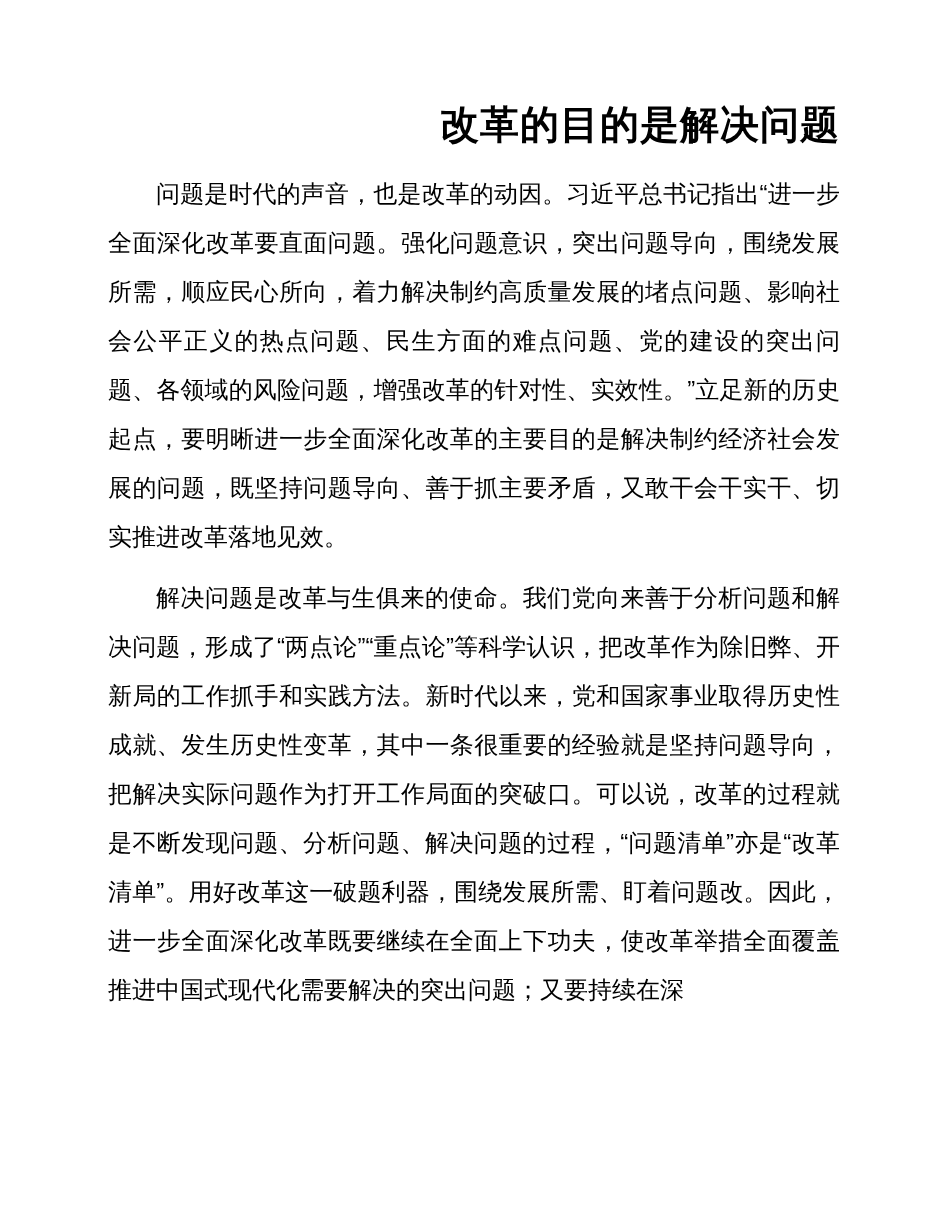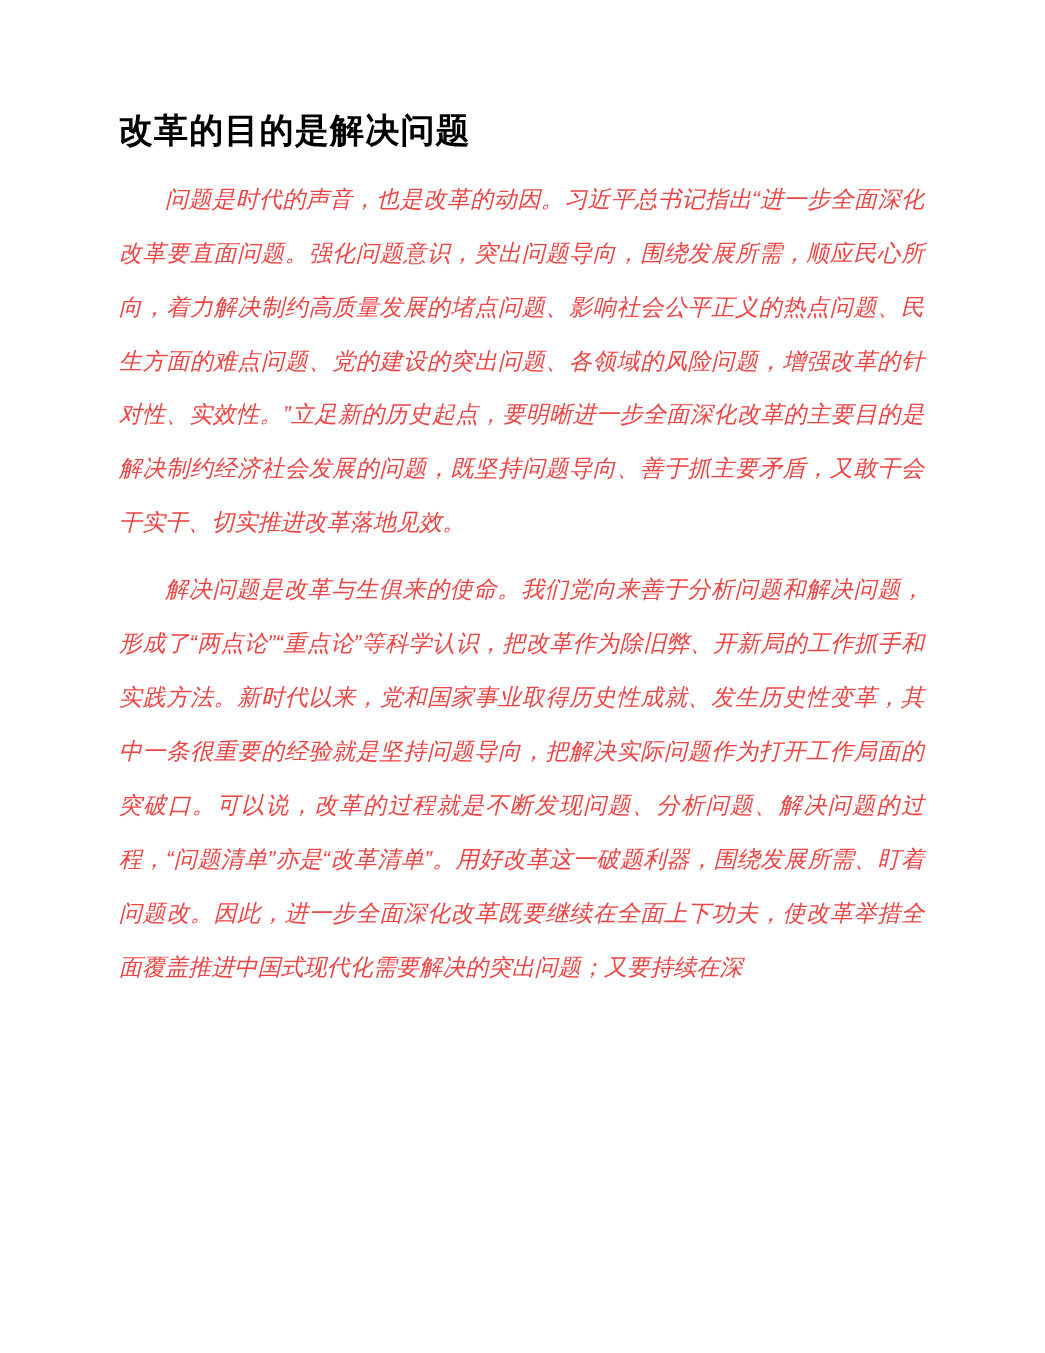--- a/index.html
+++ b/index.html
@@ -16,39 +16,38 @@
   }
   .page {
     width: 950px;
     height: 1230px;
     box-sizing: border-box;
     padding: 96px 110px 0 108px;
     position: relative;
     background: #ffffff;
   }
   .doc-title {
-    text-align: left;
-    font-size: 31px;
+    text-align: right;
+    font-size: 39px;
     font-weight: 700;
     letter-spacing: 1px;
     line-height: 1.5;
     margin: 0 0 14px 0;
     color: #000;
   }
   .para {
-    font-size: 21px;
+    font-size: 24px;
     line-height: 49px;
     text-align: justify;
     text-justify: inter-ideograph;
     text-indent: 2em;
     margin: 0 0 6px 0;
     letter-spacing: 0px;
-    color: #ef4444;
+    color: #000000;
     font-weight: 400;
-    font-style: italic;
   }
   .para + .para {
     margin-top: 12px;
   }
 </style>
 </head>
 <body>
 
 <div class="page">
   <h1 class="doc-title">改革的目的是解决问题</h1>

